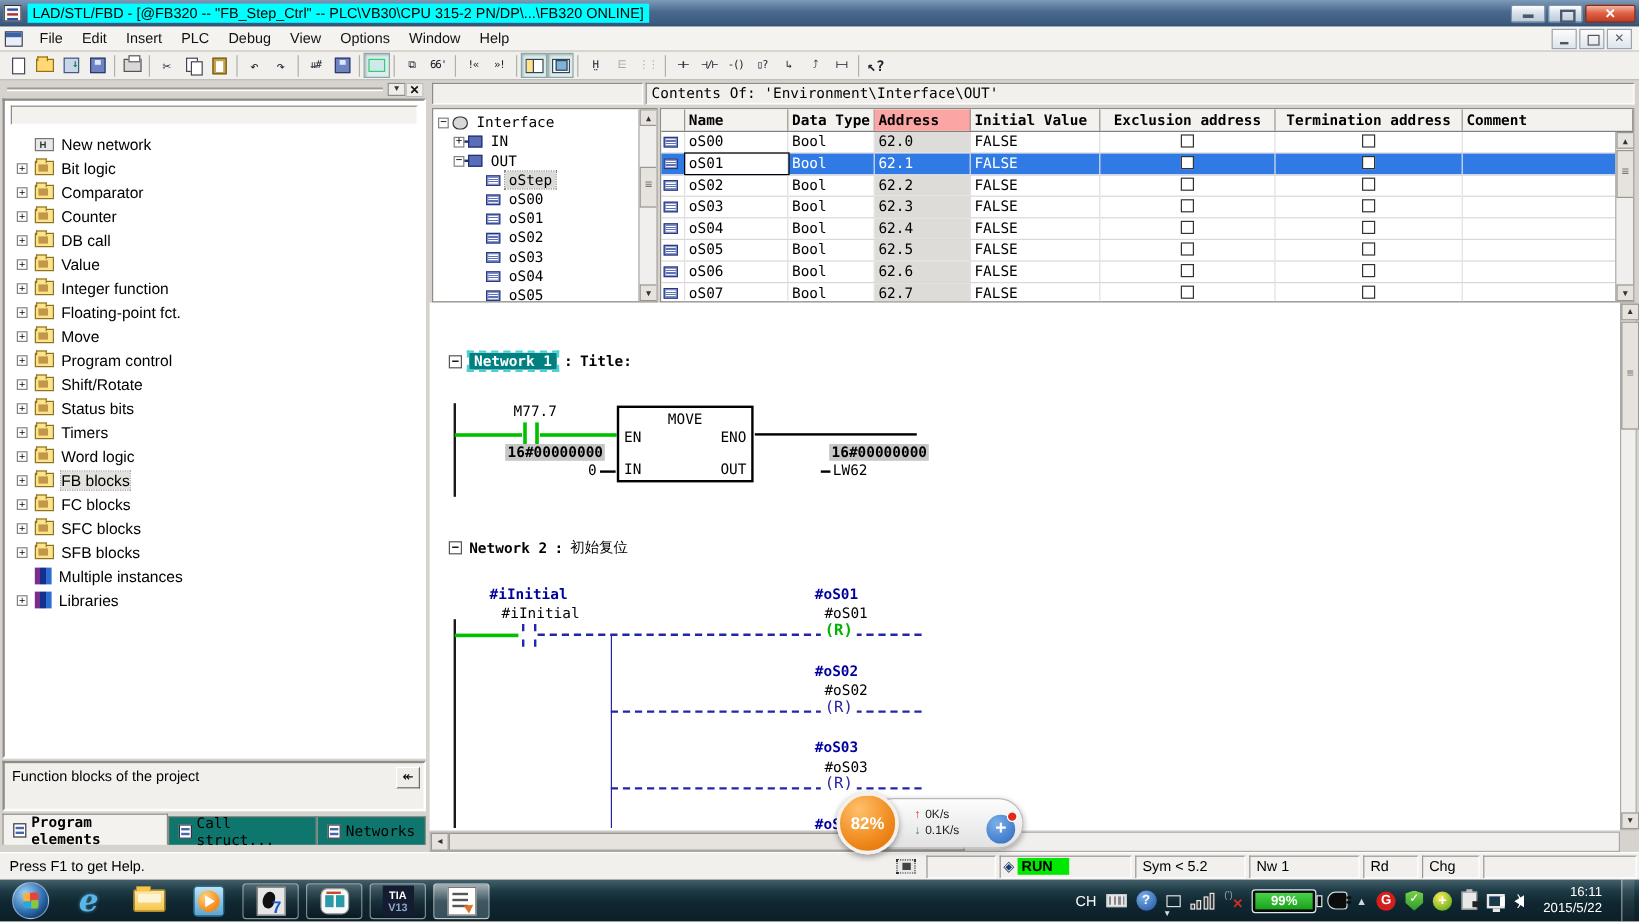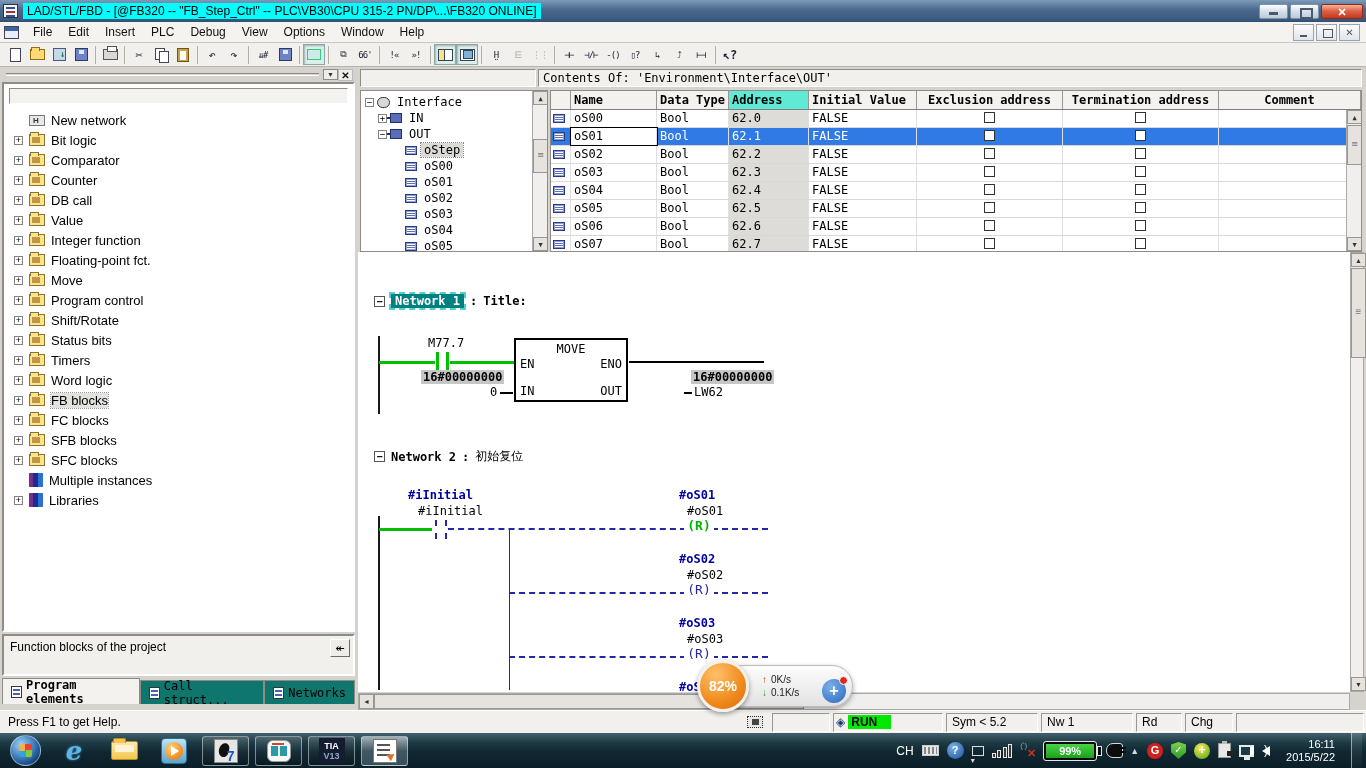--- a/index.html
+++ b/index.html
@@ -127,22 +127,22 @@
 .vtable { flex:1; background:#fff; border:1px solid #8f8b85; margin-left:2px; position:relative; overflow:hidden;
   font-family:"DejaVu Sans Mono",monospace; font-size:12px; }
 .thead { display:flex; height:19px; border-bottom:1px solid #808080; background:#f4f2ef; font-weight:bold; }
 .thead .tc { border-right:1px solid #9a9690; padding:2px 3px; overflow:hidden; white-space:nowrap; }
 .trow { display:flex; height:18px; border-bottom:1px solid #d8d8d8; }
 .trow .tc { border-right:1px solid #e0e0e0; padding:1px 3px; overflow:hidden; white-space:nowrap; }
 .tc-icon { width:20px; flex:0 0 auto; display:flex; align-items:center; justify-content:center; }
 .tc-name { width:86px; flex:0 0 auto; } .tc-type { width:72px; flex:0 0 auto; }
 .tc-addr { width:80px; flex:0 0 auto; background:#dedcd8; }
 .tc-init { width:108px; flex:0 0 auto; } .tc-excl { width:146px; flex:0 0 auto; text-align:center; }
-.tc-term { width:156px; flex:0 0 auto; text-align:center; } .tc-comm { flex:1;text-align:center; }
-.thead .tc-addr { background:#5eead4; }
+.tc-term { width:156px; flex:0 0 auto; text-align:center; } .tc-comm { flex:1; }
+.thead .tc-addr { background:#fca5a5; }
 .chk { display:inline-block; width:11px; height:11px; border:1px solid #333; background:#fff; margin-top:1px; }
 .trow.sel { background:#2f7ae5; color:#fff; }
 .trow.sel .tc-addr { background:transparent; }
 .trow.sel .tc-name { background:#fff; color:#000; outline:1px solid #000; }
 .vtable-sb { position:absolute; right:0; top:19px; bottom:0; width:15px; background:#f0efed; border-left:1px solid #aaa; }
 
 
 .editor { position:absolute; top:252px; left:358px; right:16px; bottom:76px; background:#fff; overflow:hidden; z-index:15;
   font-family:"DejaVu Sans Mono",monospace; font-size:12px; }
 .cmtbox { position:absolute; left:20px; top:2px; width:566px; height:30px; background:#c6c6c6;
@@ -510,27 +510,27 @@
 
         <div class="titem hasplus ic-folder">
           <span class="plusbox"></span>
           <span class="ticon"></span>
           <span class="tlabel">FC blocks</span>
         </div>
 
         <div class="titem hasplus ic-folder">
           <span class="plusbox"></span>
           <span class="ticon"></span>
+          <span class="tlabel">SFC blocks</span>
+        </div>
+
+        <div class="titem hasplus ic-folder">
+          <span class="plusbox"></span>
+          <span class="ticon"></span>
           <span class="tlabel">SFB blocks</span>
-        </div>
-
-        <div class="titem hasplus ic-folder">
-          <span class="plusbox"></span>
-          <span class="ticon"></span>
-          <span class="tlabel">SFC blocks</span>
         </div>
 
         <div class="titem ic-books">
           <span class="plusbox"></span>
           <span class="ticon"></span>
           <span class="tlabel">Multiple instances</span>
         </div>
 
         <div class="titem hasplus ic-books">
           <span class="plusbox"></span>

